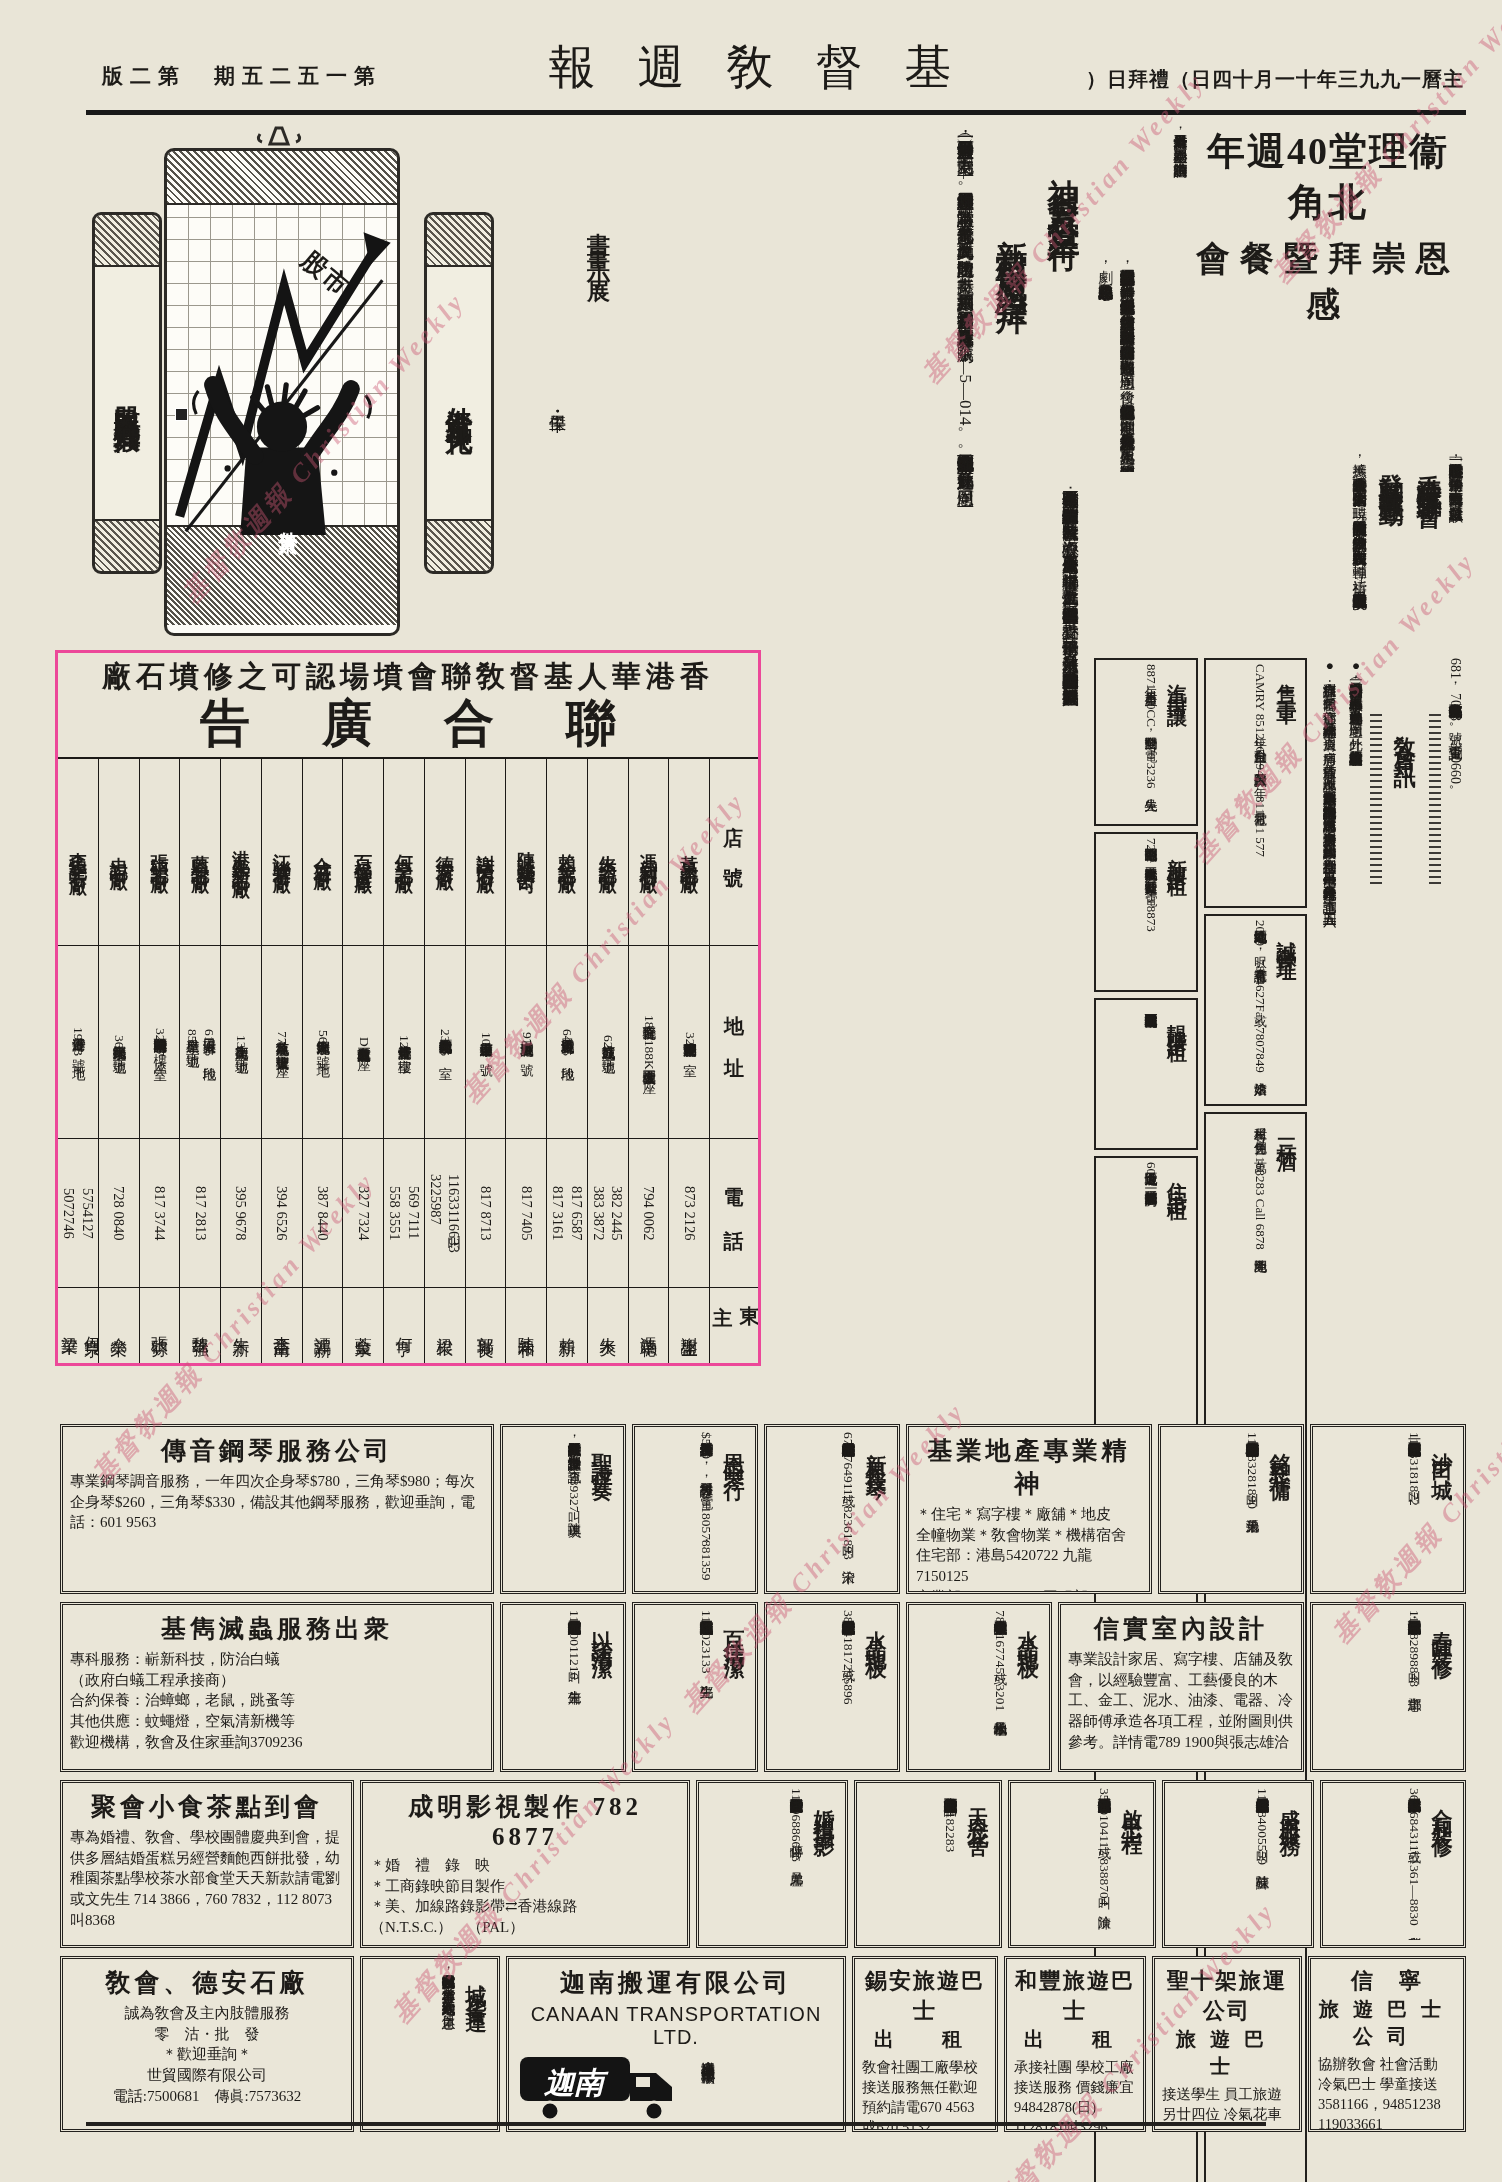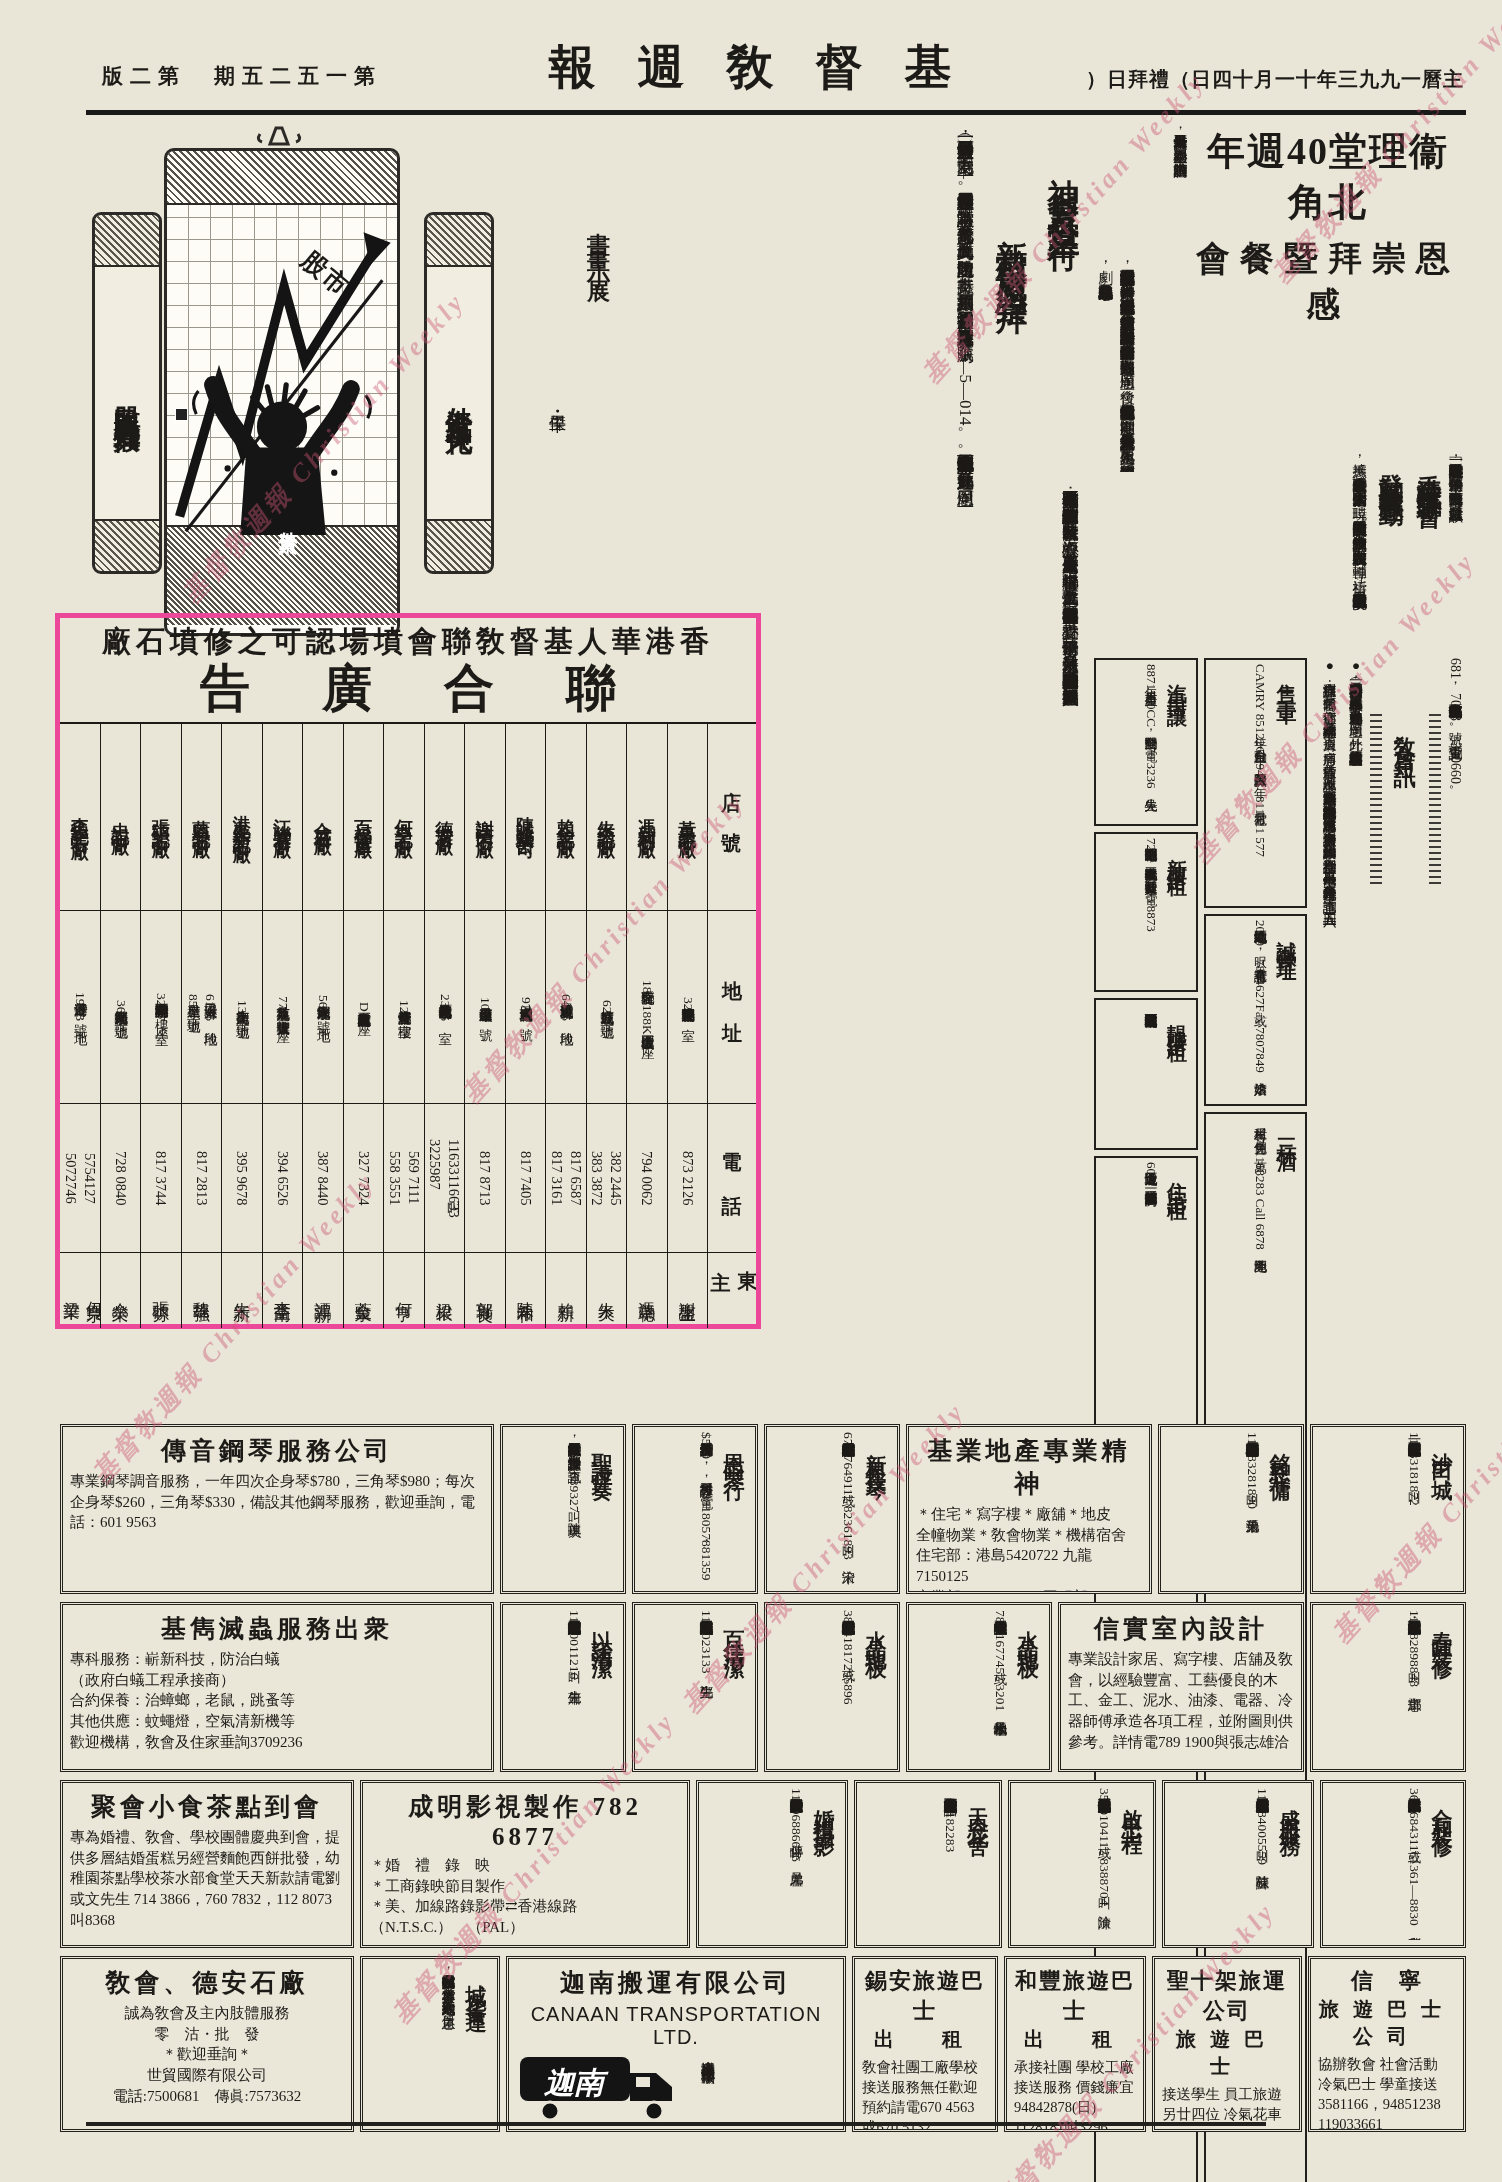--- a/index.html
+++ b/index.html
@@ -4,21 +4,21 @@
 <style>
   html,body{margin:0;padding:0;background:#a7a399;}
   .page{position:relative;width:1502px;height:2182px;margin:0 auto;background:#e9e5d7;
         font-family:"Liberation Serif","DejaVu Serif",serif;color:#1d1b18;overflow:hidden;}
   .vt{writing-mode:vertical-rl;text-orientation:mixed;}
   .clip{overflow:hidden;}
 
   
   .hdr-issue{position:absolute;left:102px;top:62px;font-size:21px;font-weight:bold;letter-spacing:7px;}
   .hdr-masthead{position:absolute;left:380px;top:36px;width:740px;text-align:center;
-                font-size:47px;font-weight:bold;letter-spacing:42px;text-indent:42px;}
+                font-size:47px;font-weight:normal;letter-spacing:42px;text-indent:42px;}
   .hdr-date{position:absolute;right:38px;top:66px;font-size:20px;font-weight:bold;letter-spacing:1px;}
   .hdr-rule{position:absolute;left:86px;top:110px;width:1380px;height:5px;background:#191919;}
   .bot-rule{position:absolute;left:86px;top:2122px;width:1180px;height:4px;background:#23211e;}
 
   
   .wm{position:absolute;color:rgba(203,85,115,.42);font-style:italic;font-weight:bold;
       font-size:26px;letter-spacing:4px;transform:rotate(-48deg);white-space:nowrap;pointer-events:none;z-index:5;}
 
   
   .cartoon{position:absolute;left:88px;top:128px;width:404px;height:512px;}
@@ -77,21 +77,21 @@
   .cb-t{display:block;font-size:20px;font-weight:bold;letter-spacing:7px;margin-left:5px;padding-top:4px;}
   .cb-b{display:block;font-size:13px;line-height:1.35;}
   .shorts{height:100%;font-size:13.5px;line-height:1.5;}
   .sh-tail{display:block;font-size:14px;}
   .sh-title{display:block;font-size:22px;font-weight:900;letter-spacing:10px;padding-top:60px;margin:0 3px;}
   .hatch{display:inline-block;width:12px;height:170px;margin-top:56px;
          background:repeating-linear-gradient(0deg,#3c3a36 0 2px,transparent 2px 6px);}
   .sh-item{display:block;margin-left:6px;}
 
   
-  .dir{position:absolute;left:55px;top:613px;width:706px;height:716px;border:5px solid #ec4899;box-sizing:border-box;}
+  .dir{position:absolute;left:55px;top:650px;width:706px;height:716px;border:3px solid #ec4899;box-sizing:border-box;}
   .dir-head{height:104px;border-bottom:2px solid #1c1a17;text-align:center;overflow:hidden;}
   .dir-title{font-size:29px;font-weight:bold;letter-spacing:5px;margin-top:4px;}
   .dir-sub{font-size:50px;font-weight:900;letter-spacing:72px;text-indent:72px;line-height:1.05;}
   .dir-grid{display:flex;height:604px;}
   .dir-col{flex:1;border-right:1px solid #1c1a17;display:flex;flex-direction:column;min-width:0;}
   .dir-col:last-child{border-right:none;width:48px;flex:none;}
   .dcell{border-bottom:1px solid #1c1a17;display:flex;overflow:hidden;}
   .dcell:last-child{border-bottom:none;}
   .dcell .vt{margin:auto;max-height:96%;white-space:pre-line;}
   .c-name{height:186px}.c-addr{height:192px}.c-phone{height:148px}.c-owner{flex:1}

